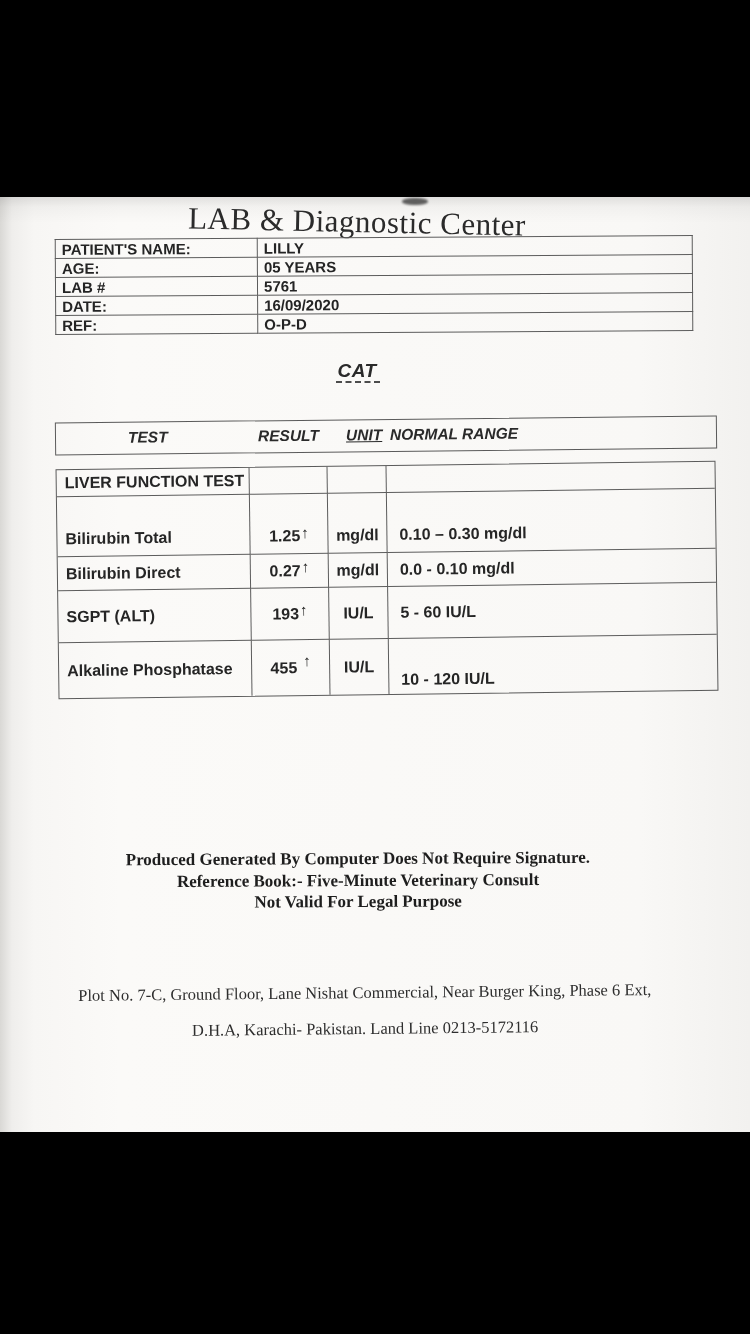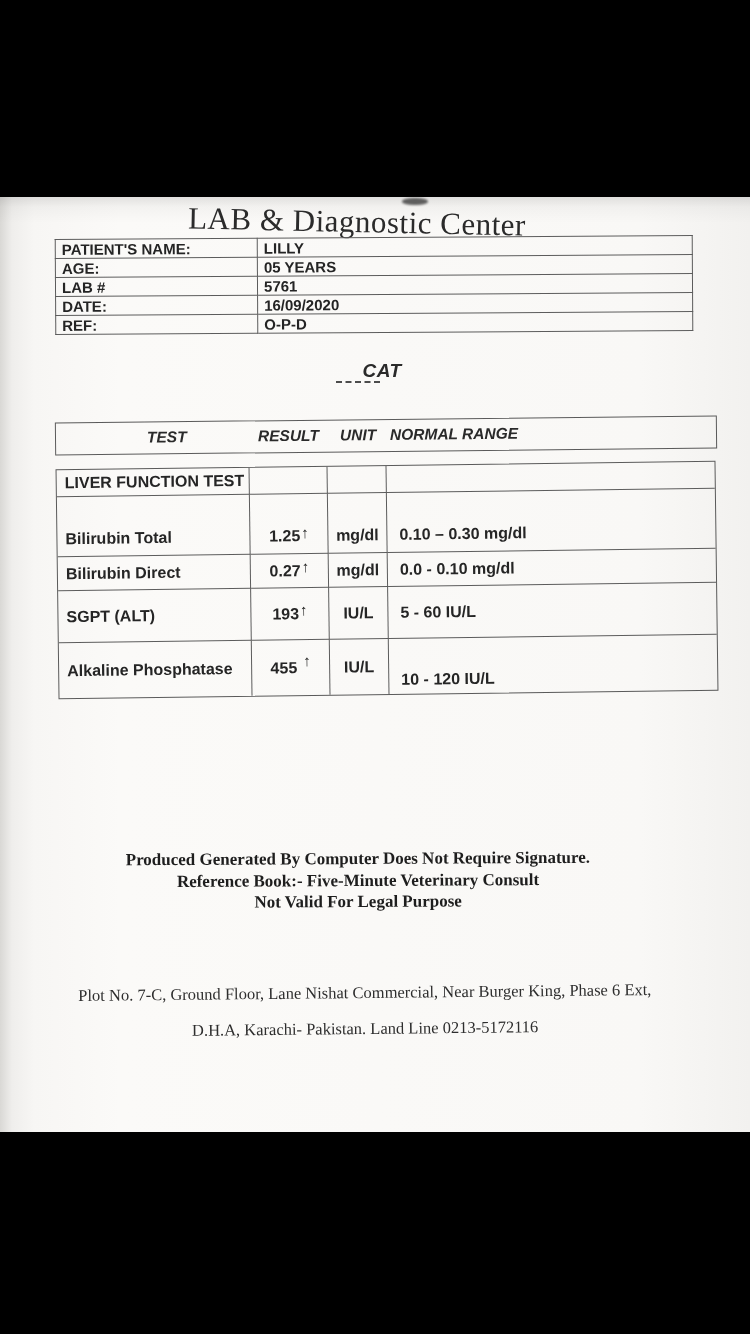--- a/index.html
+++ b/index.html
@@ -34,41 +34,41 @@
     border-collapse:collapse;transform:rotate(-0.35deg);
     font-size:15px;font-weight:bold;color:#242424;
   }
   table.patient td{
     border:1px solid #5c5c5c;height:18px;padding:0 0 0 6px;line-height:17px;
   }
   table.patient td.lbl{width:195px;}
 
   .cat{
     position:absolute;top:163px;left:0;width:714px;text-align:center;
-    font-size:19px;font-weight:bold;font-style:italic;color:#2a2a2a;letter-spacing:.5px;padding-left:25px;
+    font-size:19px;font-weight:bold;font-style:italic;color:#2a2a2a;letter-spacing:.5px;
   }
   .cat-underline{
     position:absolute;top:184px;left:336px;width:44px;
     border-bottom:2px dashed #4c4c4c;
   }
   .biochem{
     position:absolute;top:189px;left:0;width:718px;text-align:center;
     font-size:22px;font-weight:bold;font-style:italic;color:#2a2a2a;letter-spacing:.5px;
   }
   .biochem .u{display:inline-block;border-bottom:2.5px solid #3a3a3a;padding-bottom:1px;}
 
   .thead-box{
     position:absolute;left:55px;top:222px;width:660px;height:31px;
     border:1.4px solid #5a5a5a;transform:rotate(-0.6deg);
     font-size:15.5px;font-weight:bold;font-style:italic;color:#2a2a2a;
   }
   .thead-box span{position:absolute;top:0;line-height:30px;white-space:nowrap;}
-  .th-test{left:91px;}
+  .th-test{left:72px;}
   .th-result{left:202px;text-align:right;}
-  .th-unit{left:284px;}
+  .th-unit{left:290px;text-decoration:underline;}
   .th-range{left:334px;}
 
   .results{
     position:absolute;left:57px;top:268px;width:658px;height:228px;
     border:1.4px solid #5a5a5a;transform:rotate(-0.75deg);
     display:grid;grid-template-columns:193px 78px 59px auto;
     grid-template-rows:27px 60px 34px 52px auto;
     font-size:16px;font-weight:bold;color:#252525;
   }
   .results .c{box-sizing:border-box;display:flex;align-items:center;}

